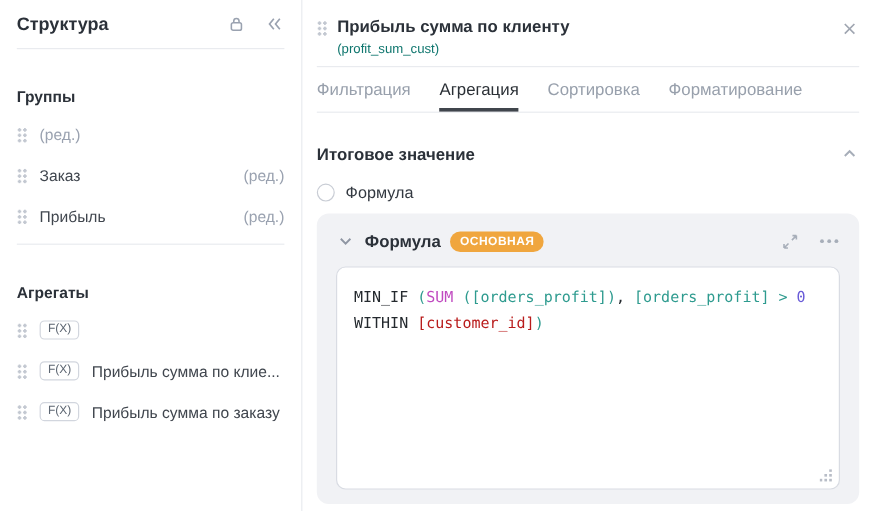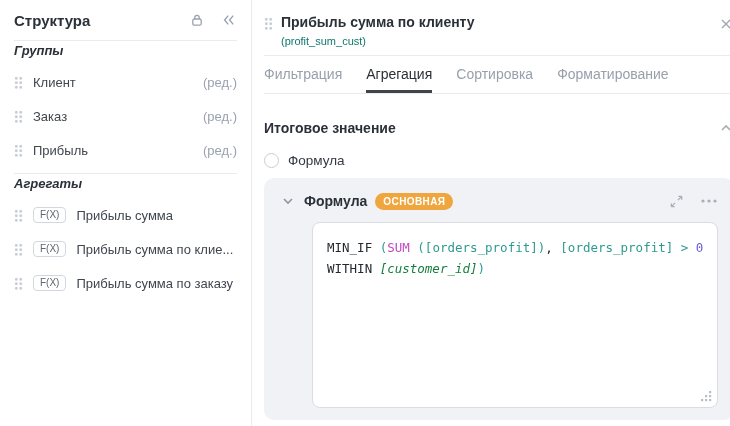--- a/index.html
+++ b/index.html
@@ -10,21 +10,21 @@
   }
   .app { display:flex; width:730px; height:426px; }
 
   
   .sidebar { width:252px; min-width:252px; border-right:1px solid #e9ebef; padding:0 14px; }
   .sb-header { height:40px; display:flex; align-items:center; justify-content:space-between; }
   .sb-title { font-size:15px; font-weight:700; color:#2b3139; }
   .sb-actions { display:flex; align-items:center; gap:16px; }
   .icon-btn { display:inline-flex; cursor:pointer; }
   .divider { height:1px; background:#e9ebef; }
-  .sb-heading { font-size:13px; font-weight:700; color:#2b3139; margin-top:2px; height:18px;font-style:italic; }
+  .sb-heading { font-size:13px; font-weight:700; color:#2b3139; margin-top:32px; height:18px; }
   .sb-list { margin-top:4px; }
   .sb-row { height:34px; display:flex; align-items:center; gap:10px; cursor:pointer; }
   .dots {
     width:9px; height:13px; flex:0 0 9px;
     background-image: radial-gradient(circle, #c3c8d1 1.2px, transparent 1.4px);
     background-size: 4.5px 4.5px;
   }
   .sb-row-label { flex:1; font-size:13px; color:#40464e; white-space:nowrap; overflow:hidden; }
   .sb-row-action { font-size:13px; color:#9aa2b0; }
   .fx-badge {
@@ -68,21 +68,21 @@
   .badge {
     margin-left:8px; background:#f0a63e; color:#fff; font-size:10px; font-weight:700;
     letter-spacing:.4px; border-radius:9px; padding:3px 8px 3px;
   }
   .card-head .spacer { flex:1; }
   .card-actions { display:flex; align-items:center; gap:16px; }
   .code-box {
     margin-top:10px; flex:1; background:#fff; border:1px solid #d9dce3; border-radius:8px;
     padding:14px 14px; position:relative;
     font-family:"DejaVu Sans Mono", monospace; font-size:12.5px; line-height:21px;
-    cursor:text; overflow:hidden;margin-left:32px;
+    cursor:text; overflow:hidden;
   }
   .code-line { white-space:pre; }
   .grip { position:absolute; right:5px; bottom:5px; cursor:nwse-resize; display:inline-flex; }
 </style>
 </head>
 <body>
 
 <div class="app">
 
   <aside class="sidebar">
@@ -102,21 +102,20 @@
           </svg>
         </span>
       </span>
     </div>
     <div class="divider"></div>
 
     <div class="sb-heading">Группы</div>
     <div class="sb-list">
       <div class="sb-row">
         <span class="dots"></span>
-        <span class="sb-row-label">Клиент</span>
         <span class="sb-row-action">(ред.)</span>
       </div>
       <div class="sb-row">
         <span class="dots"></span>
         <span class="sb-row-label">Заказ</span>
         <span class="sb-row-action">(ред.)</span>
       </div>
       <div class="sb-row">
         <span class="dots"></span>
         <span class="sb-row-label">Прибыль</span>
@@ -124,21 +123,20 @@
       </div>
     </div>
 
     <div class="divider" style="margin-top:6px;"></div>
 
     <div class="sb-heading">Агрегаты</div>
     <div class="sb-list">
       <div class="sb-row">
         <span class="dots"></span>
         <span class="fx-badge">F(X)</span>
-        <span class="sb-row-label">Прибыль сумма</span>
       </div>
       <div class="sb-row">
         <span class="dots"></span>
         <span class="fx-badge">F(X)</span>
         <span class="sb-row-label">Прибыль сумма по клие...</span>
       </div>
       <div class="sb-row">
         <span class="dots"></span>
         <span class="fx-badge">F(X)</span>
         <span class="sb-row-label">Прибыль сумма по заказу</span>
@@ -207,21 +205,21 @@
                 <circle cx="9" cy="8" r="1.6"></circle>
                 <circle cx="15" cy="8" r="1.6"></circle>
             </svg>
           </span>
         </span>
       </div>
 
       <div class="code-box">
         <div id="formula-code">
             <div class="code-line"><span style="color: rgb(36, 41, 46);">MIN_IF </span><span style="color: rgb(46, 155, 143);">(</span><span style="color: rgb(192, 74, 192);">SUM</span><span style="color: rgb(36, 41, 46);"> </span><span style="color: rgb(46, 155, 143);">(</span><span style="color: rgb(46, 155, 143);">[orders_profit]</span><span style="color: rgb(46, 155, 143);">)</span><span style="color: rgb(36, 41, 46);">, </span><span style="color: rgb(46, 155, 143);">[orders_profit]</span><span style="color: rgb(36, 41, 46);"> </span><span style="color: rgb(46, 155, 143);">&gt;</span><span style="color: rgb(36, 41, 46);"> </span><span style="color: rgb(106, 92, 216);">0</span></div>
-            <div class="code-line"><span style="color: rgb(36, 41, 46);">WITHIN </span><span style="color: #15803d; font-style: italic;">[customer_id]</span><span style="color: rgb(46, 155, 143);">)</span></div>
+            <div class="code-line"><span style="color: rgb(36, 41, 46);">WITHIN </span><span style="color: #b91c1c;">[customer_id]</span><span style="color: rgb(46, 155, 143);">)</span></div>
           </div>
         <span class="grip">
           <svg width="11" height="11" viewBox="0 0 11 11" fill="#b8bdc7">
             <rect x="8" y="0" width="2.2" height="2.2"></rect>
             <rect x="4" y="4" width="2.2" height="2.2"></rect>
               <rect x="8" y="4" width="2.2" height="2.2"></rect>
             <rect x="0" y="8" width="2.2" height="2.2"></rect>
               <rect x="4" y="8" width="2.2" height="2.2"></rect>
               <rect x="8" y="8" width="2.2" height="2.2"></rect>
           </svg>

